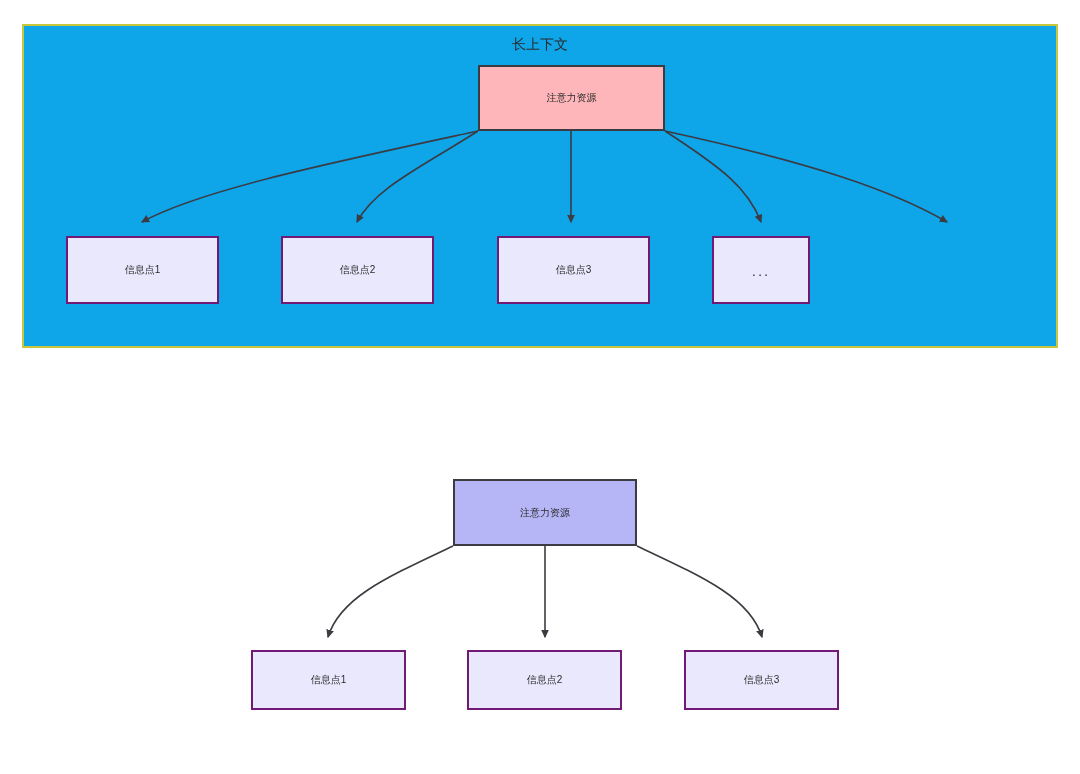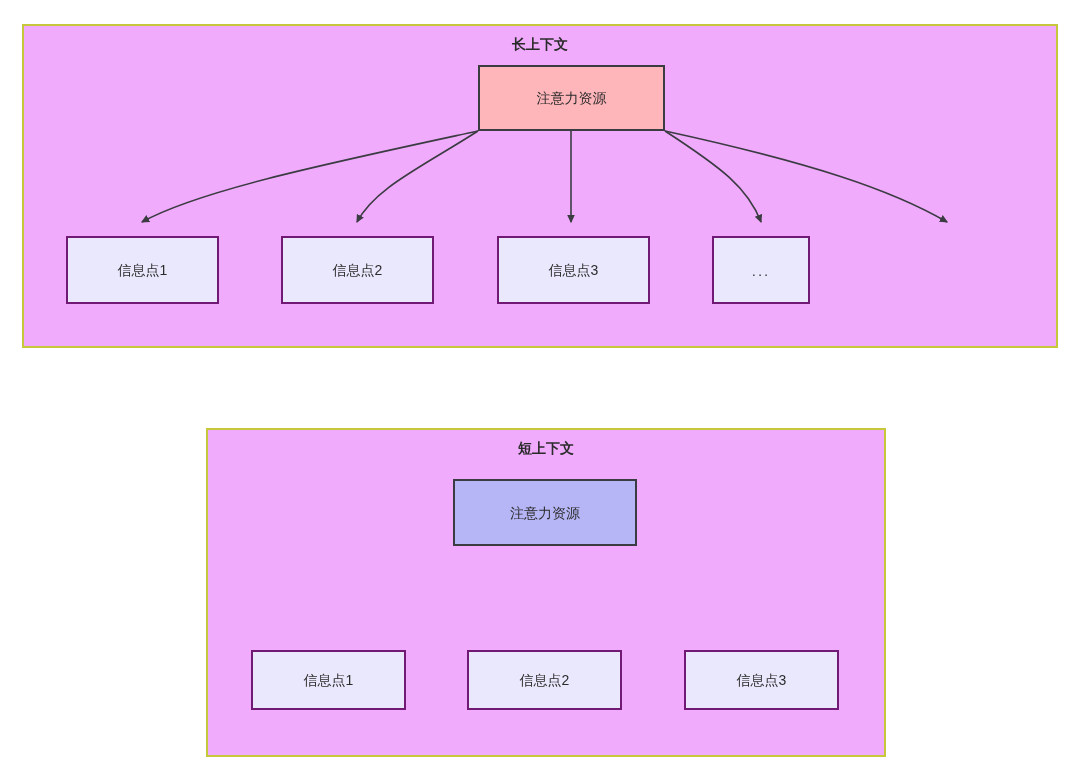--- a/index.html
+++ b/index.html
@@ -22,41 +22,40 @@
   }
   .edge-layer {
     position: absolute;
     left: 0; top: 0;
     width: 1080px;
     height: 774px;
     pointer-events: none;
   }
   .group-box {
     position: absolute;
-    background: #f0abfc;
+    background: #0ea5e9;
     border: 2px solid #c7c73c;
     box-sizing: border-box;
-    font-weight: bold;
   }
   .group-title {
     position: absolute;
     width: 100%;
     text-align: center;
     font-size: 14px;
     color: #2b2b2b;
     line-height: 1;
     white-space: nowrap;
   }
   .node {
     position: absolute;
     box-sizing: border-box;
     display: flex;
     align-items: center;
     justify-content: center;
-    font-size: 14px;
+    font-size: 10px;
     line-height: 1;
     color: #2b2b2b;
     white-space: nowrap;
   }
   .node-attention-long {
     background: #ffb6bb;
     border: 2px solid #3b3b42;
   }
   .node-attention-short {
     background: #b6b6f7;
@@ -103,23 +102,20 @@
 
   <div class="node node-info" style="left:66px; top:236px; width:153px; height:68px;">信息点1</div>
 
   <div class="node node-info" style="left:281px; top:236px; width:153px; height:68px;">信息点2</div>
 
   <div class="node node-info" style="left:497px; top:236px; width:153px; height:68px;">信息点3</div>
 
   <div class="node node-info node-ellipsis" style="left:712px; top:236px; width:98px; height:68px;">...</div>
 
 
-  <div class="group-box" style="left:206px; top:428px; width:680px; height:329px;">
-    <div class="group-title" style="top:11px;">短上下文</div>
-  </div>
 
   <div class="node node-attention-short" style="left:453px; top:479px; width:184px; height:67px;">注意力资源</div>
 
   <div class="node node-info" style="left:251px; top:650px; width:155px; height:60px;">信息点1</div>
 
   <div class="node node-info" style="left:467px; top:650px; width:155px; height:60px;">信息点2</div>
 
   <div class="node node-info" style="left:684px; top:650px; width:155px; height:60px;">信息点3</div>
 
 </div>

